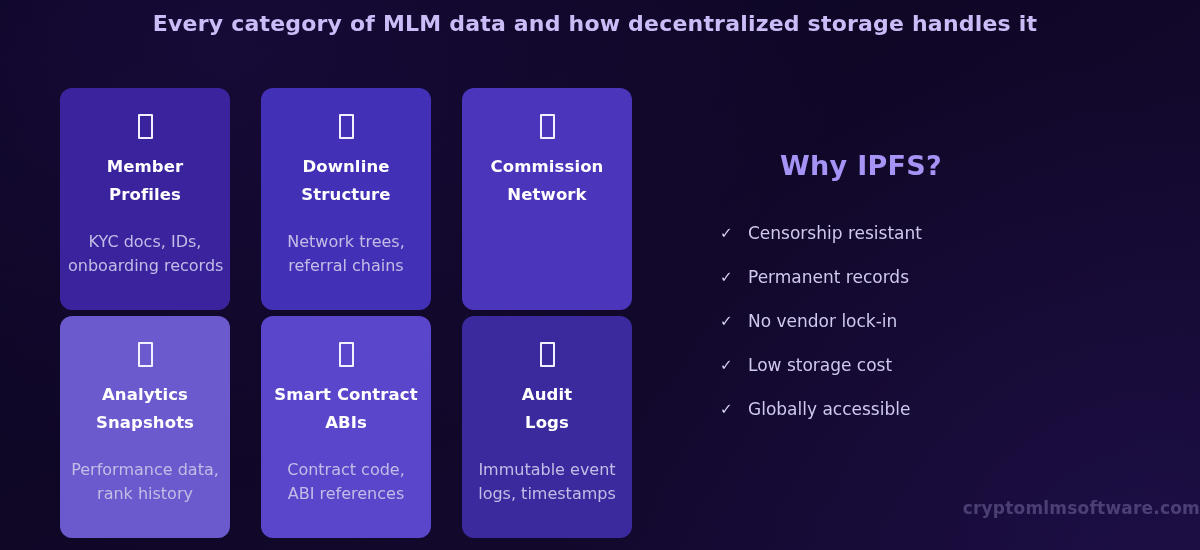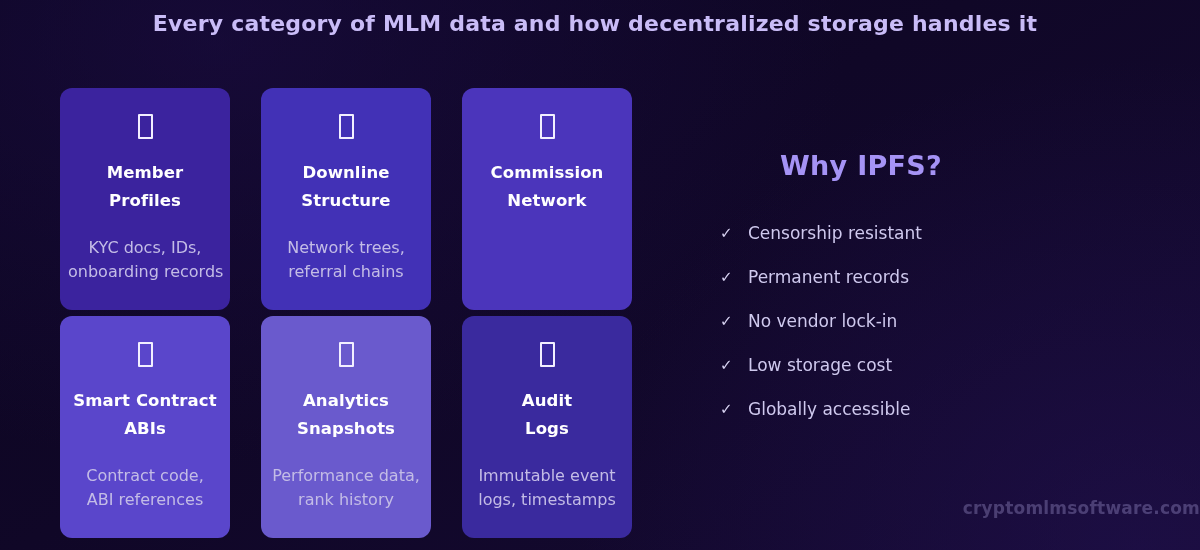--- a/index.html
+++ b/index.html
@@ -54,21 +54,21 @@
     font-family:"DejaVu Sans", sans-serif;
   }
   .tofu {
     display:inline-block;
     width:15px; height:25px;
     border:2px solid #f2efff;
     border-radius:1px;
     vertical-align:middle;
   }
   .card-title {
-    margin-top:15px;
+    margin-top:9px;
     font-size:16.5px;
     font-weight:bold;
     line-height:28px;
     color:#ffffff;
     letter-spacing:0.1px;
     white-space:nowrap;
   }
   .card-desc {
     margin-top:21px;
     font-size:16px;
@@ -158,41 +158,41 @@
     </div>
 
     <div class="card" style="background: rgb(75, 53, 187);">
       <div class="card-icon"><span class="tofu"></span></div>
       <div class="card-title">
         <span>Commission</span><br>
         <span>Network</span>
       </div>
     </div>
 
+    <div class="card" style="background: rgb(106, 90, 205);">
+      <div class="card-icon"><span class="tofu"></span></div>
+      <div class="card-title">
+        <span>Analytics</span><br>
+        <span>Snapshots</span>
+      </div>
+      <div class="card-desc">
+        <span>Performance data,</span>
+        <span class="l2">rank history</span>
+      </div>
+    </div>
+
     <div class="card" style="background: rgb(90, 70, 203);">
       <div class="card-icon"><span class="tofu"></span></div>
       <div class="card-title">
         <span>Smart Contract</span><br>
         <span>ABIs</span>
       </div>
       <div class="card-desc">
         <span>Contract code,</span>
         <span class="l2">ABI references</span>
-      </div>
-    </div>
-
-    <div class="card" style="background: rgb(106, 90, 205);">
-      <div class="card-icon"><span class="tofu"></span></div>
-      <div class="card-title">
-        <span>Analytics</span><br>
-        <span>Snapshots</span>
-      </div>
-      <div class="card-desc">
-        <span>Performance data,</span>
-        <span class="l2">rank history</span>
       </div>
     </div>
 
     <div class="card" style="background: rgb(58, 42, 158);">
       <div class="card-icon"><span class="tofu"></span></div>
       <div class="card-title">
         <span>Audit</span><br>
         <span>Logs</span>
       </div>
       <div class="card-desc">

